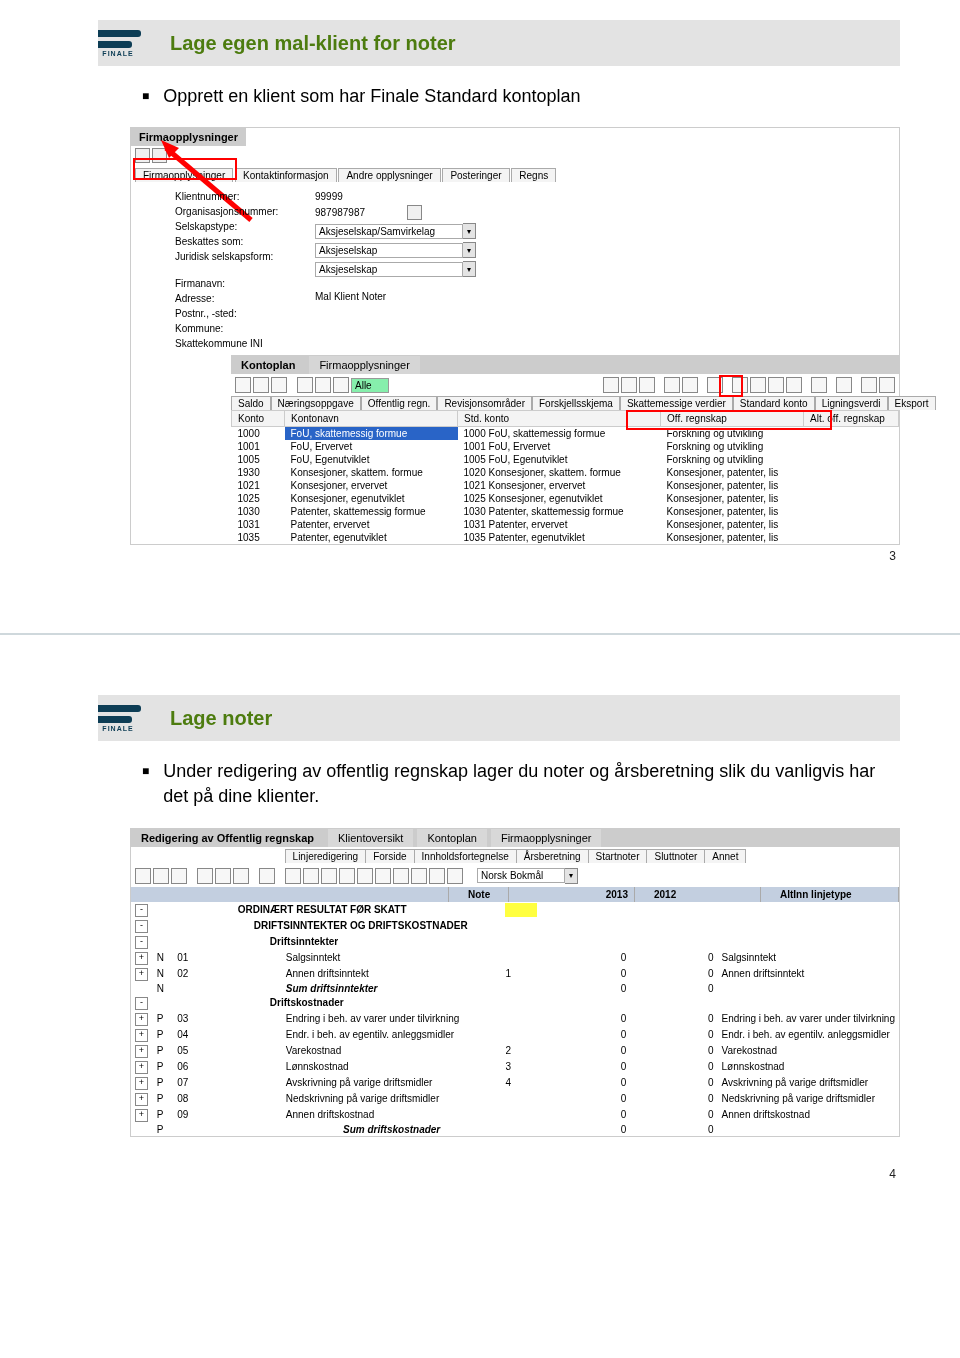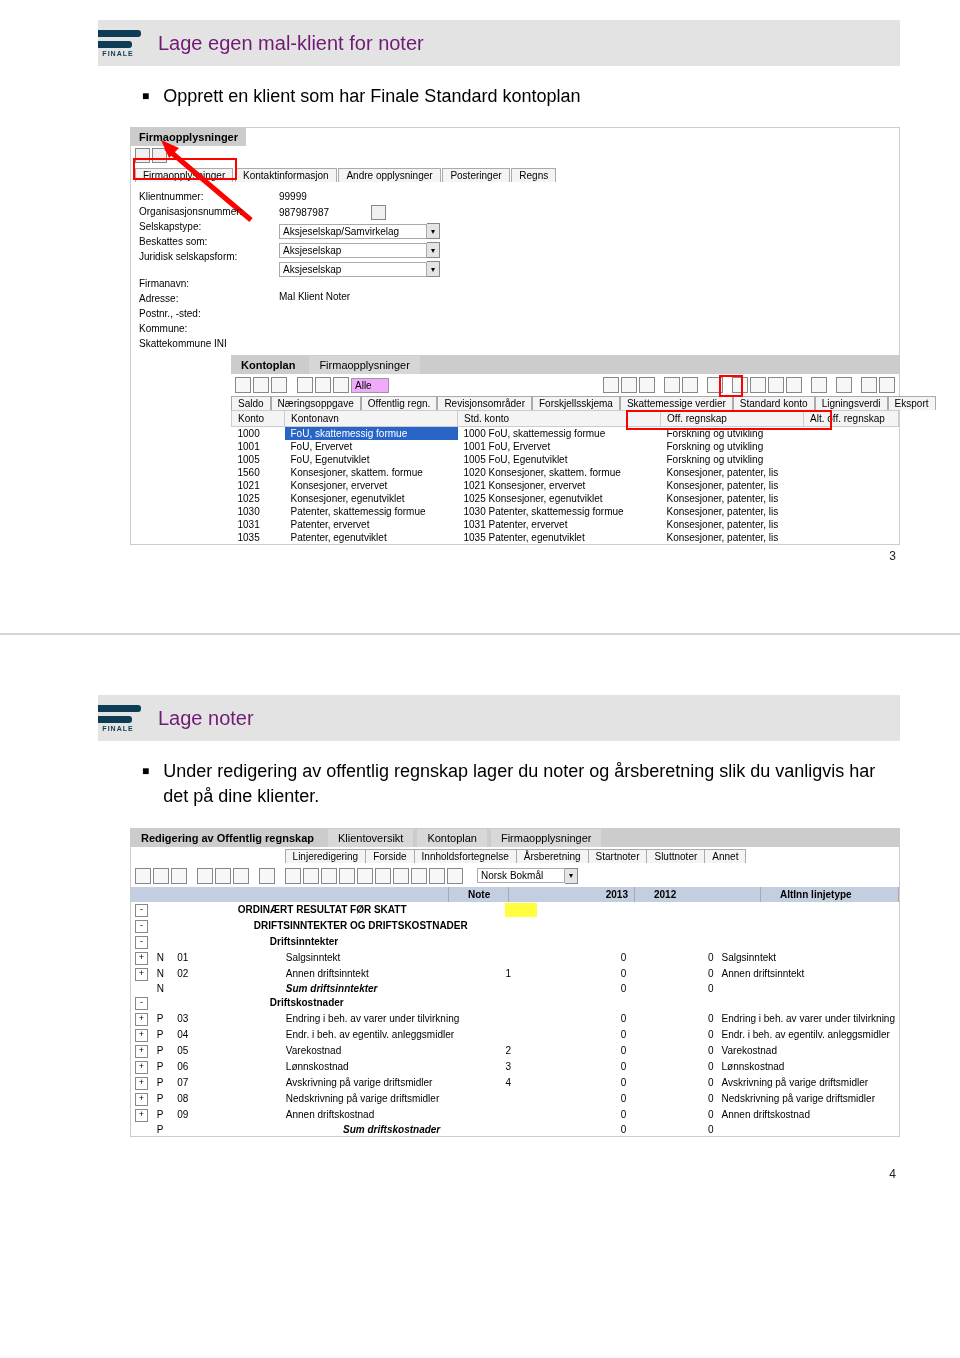--- a/index.html
+++ b/index.html
@@ -51,23 +51,23 @@
   .finale-bars div:nth-child(2) { width: 80%; }
   .finale-text {
     font-size: 7px;
     letter-spacing: 1px;
     color: #0d3d55;
     font-weight: bold;
     margin-top: 2px;
   }
   .title-text {
     font-size: 20px;
-    font-weight: normal;
-    color: #701a75;
-    margin-left: 8px;
+    font-weight: bold;
+    color: #4d7c0f;
+    margin-left: 20px;
   }
   .bullet {
     display: flex;
     align-items: flex-start;
     margin: 12px 0 18px 62px;
     color: #000000;
   }
   .bullet::before {
     content: "■";
     color: #000000;
@@ -147,20 +147,21 @@
     display: flex;
     gap: 30px;
     position: relative;
   }
   .form-col1 {
     width: 110px;
     display: flex;
     flex-direction: column;
     gap: 4px;
     font-size: 10px;
+    margin-left: 36px;
   }
   .form-col2 {
     display: flex;
     flex-direction: column;
     gap: 3px;
   }
   .inputlike {
     border: 1px solid #aaa;
     padding: 1px 3px;
     font-size: 10px;
@@ -212,21 +213,21 @@
     width: 14px;
     height: 14px;
     border: 1px solid #888;
     background: #f7f7f7;
   }
   .select-like {
     border: 1px solid #999;
     padding: 1px 16px 1px 3px;
     font-size: 10px;
     position: relative;
-    background: #f0abfc;
+    background: #86efac;
   }
   .red-box2 {
     position: absolute;
     border: 2px solid #ff0000;
     width: 20px;
     height: 18px;
     top: 1px;
     left: 488px;
     pointer-events: none;
   }
@@ -499,21 +500,21 @@
                 <td></td>
               </tr>
               <tr>
                 <td>1005</td>
                 <td>FoU, Egenutviklet</td>
                 <td>1005 FoU, Egenutviklet</td>
                 <td>Forskning og utvikling</td>
                 <td></td>
               </tr>
               <tr>
-                <td>1560</td>
+                <td>1930</td>
                 <td>Konsesjoner, skattem. formue</td>
                 <td>1020 Konsesjoner, skattem. formue</td>
                 <td>Konsesjoner, patenter, lis</td>
                 <td></td>
               </tr>
               <tr>
                 <td>1021</td>
                 <td>Konsesjoner, ervervet</td>
                 <td>1021 Konsesjoner, ervervet</td>
                 <td>Konsesjoner, patenter, lis</td>

